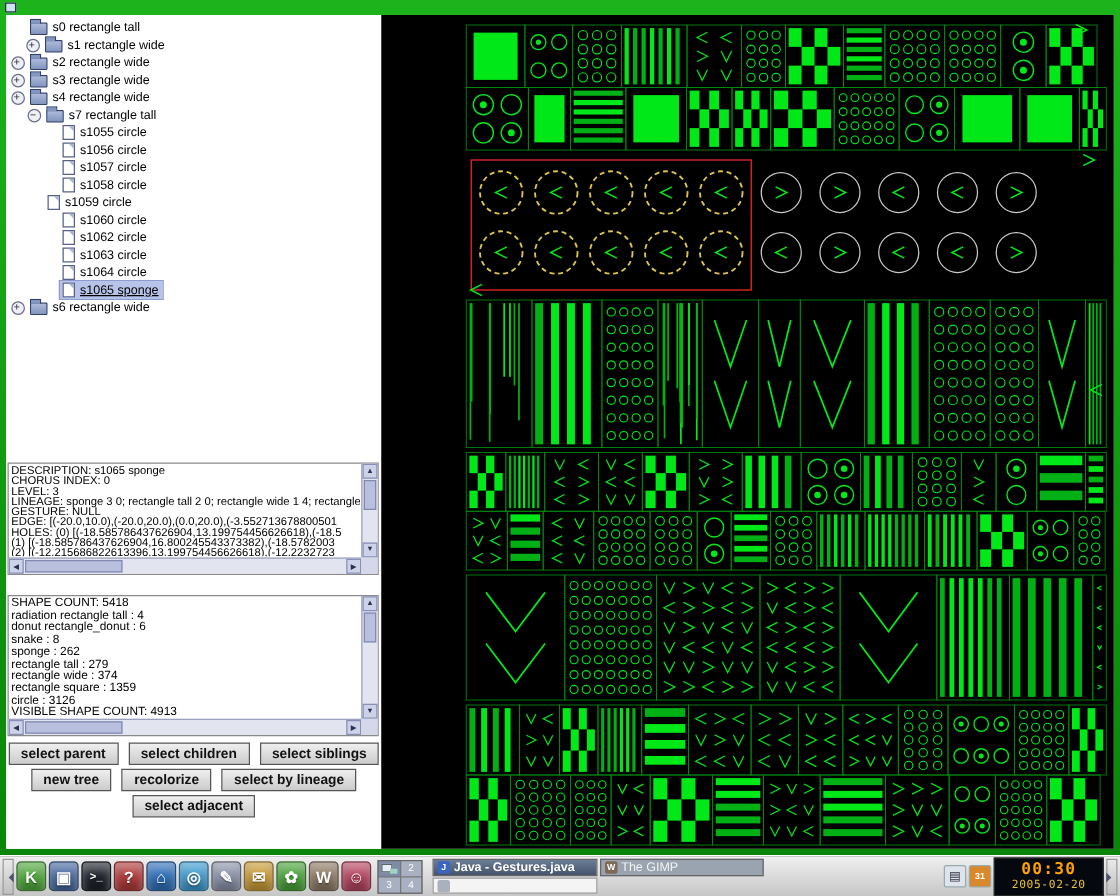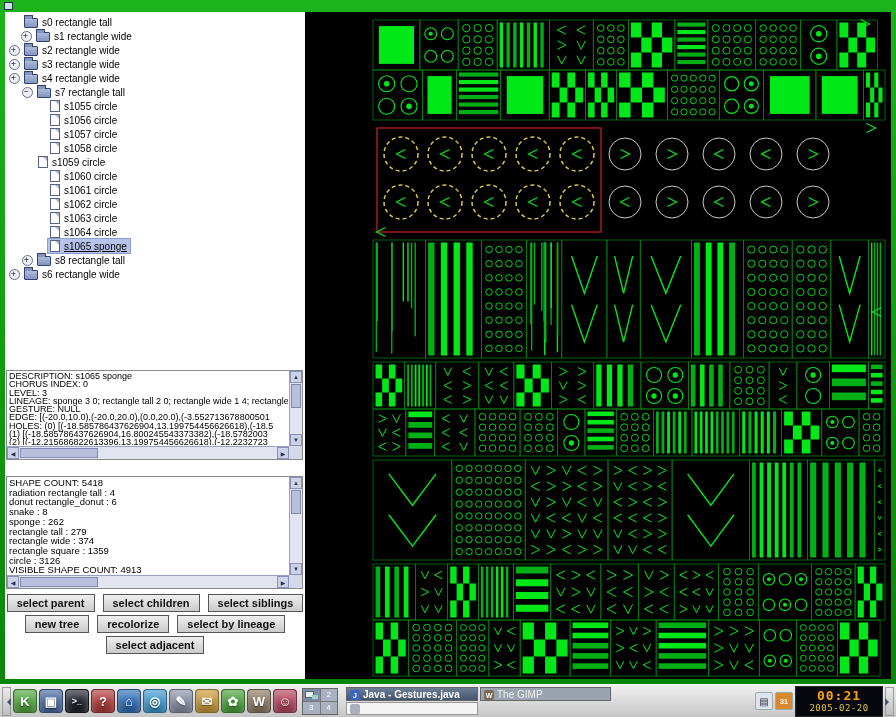--- a/index.html
+++ b/index.html
@@ -70,21 +70,21 @@
   .launchers{display:flex;gap:2px;align-items:center;flex:none;}
   .launcher{width:24px;height:24px;border-radius:4px;display:flex;align-items:center;justify-content:center;
     box-shadow:inset 0 6px 8px rgba(255,255,255,.4),inset 0 -6px 8px rgba(0,0,0,.3);border:1px solid rgba(0,0,0,.35);}
   .lglyph{font-size:13px;font-weight:bold;color:#fff;text-shadow:0 1px 1px rgba(0,0,0,.5);line-height:1;}
   .pager{width:36px;height:27px;display:grid;grid-template-columns:1fr 1fr;grid-template-rows:1fr 1fr;gap:1px;background:#777;border:1px solid #666;flex:none;margin-left:3px;}
   .pager .cell{background:#a8b0c2;font-size:8px;color:#fff;display:flex;align-items:center;justify-content:center;position:relative;}
   .pager .cell.active{background:#7e8aa6;}
   .pager .cell.active::before{content:"";position:absolute;left:2px;top:2px;width:7px;height:5px;background:#e8eef4;border:1px solid #566;}
   .pager .cell.active::after{content:"";position:absolute;right:2px;bottom:2px;width:6px;height:4px;background:#9fd3c2;}
   .tasks{display:grid;grid-template-columns:132px 131px;grid-template-rows:14px 13px;column-gap:2px;row-gap:1px;margin-left:6px;flex:none;}
-  .task{display:flex;align-items:flex-end;gap:3px;font-size:10px;padding:0 3px;border:1px solid #666;color:#fff;overflow:hidden;white-space:nowrap;}
+  .task{display:flex;align-items:center;gap:3px;font-size:10px;padding:0 3px;border:1px solid #666;color:#fff;overflow:hidden;white-space:nowrap;}
   .task.active{background:linear-gradient(#6c7d96,#44546c);font-weight:bold;}
   .task.inactive{background:#9aa3b0;color:#f2f2f2;}
   .task.blank{background:#f4f4f4;border:1px solid #999;color:#333;grid-column:1;}
   .task-ic{width:10px;height:10px;flex:none;border-radius:2px;display:flex;align-items:center;justify-content:center;font-size:7px;color:#fff;font-weight:bold;}
   .flex-sp{flex:1;}
   .tray{display:flex;gap:2px;align-items:center;flex:none;}
   .tray-ic{width:18px;height:18px;border-radius:2px;border:1px solid #9aa;display:flex;align-items:center;justify-content:center;font-size:10px;color:#334;}
   .clockbox{width:88px;height:31px;background:#06080f;border:1px solid #2a2a2a;color:#ffa200;
     display:flex;flex-direction:column;align-items:center;justify-content:center;flex:none;
     font-family:"DejaVu Sans Mono",monospace;}
@@ -183,56 +183,42 @@
               <span class="tgl none"></span>
               <span class="sel-wrap">
                 <span class="icon-doc"></span>
                 <span class="tlabel">s1060 circle</span>
               </span>
             </div>
             <div class="tree-row" style="padding-left: 30px;">
               <span class="tgl none"></span>
               <span class="sel-wrap">
                 <span class="icon-doc"></span>
-                <span class="tlabel">s1061 circle</span>
+                <span class="tlabel">s1062 circle</span>
               </span>
             </div>
             <div class="tree-row" style="padding-left: 30px;">
               <span class="tgl none"></span>
               <span class="sel-wrap">
                 <span class="icon-doc"></span>
-                <span class="tlabel">s1062 circle</span>
+                <span class="tlabel">s1063 circle</span>
               </span>
             </div>
             <div class="tree-row" style="padding-left: 30px;">
               <span class="tgl none"></span>
               <span class="sel-wrap">
                 <span class="icon-doc"></span>
-                <span class="tlabel">s1063 circle</span>
-              </span>
-            </div>
-            <div class="tree-row" style="padding-left: 30px;">
-              <span class="tgl none"></span>
-              <span class="sel-wrap">
-                <span class="icon-doc"></span>
                 <span class="tlabel">s1064 circle</span>
               </span>
             </div>
             <div class="tree-row selected" style="padding-left: 30px;">
               <span class="tgl none"></span>
               <span class="sel-wrap">
                 <span class="icon-doc"></span>
                 <span class="tlabel">s1065 sponge</span>
-              </span>
-            </div>
-            <div class="tree-row" style="padding-left: 17px;">
-              <span class="tgl plus"></span>
-              <span class="sel-wrap">
-                <span class="icon-folder"></span>
-                <span class="tlabel">s8 rectangle tall</span>
               </span>
             </div>
             <div class="tree-row" style="padding-left: 4px;">
               <span class="tgl plus"></span>
               <span class="sel-wrap">
                 <span class="icon-folder"></span>
                 <span class="tlabel">s6 rectangle wide</span>
               </span>
             </div>
           </div>
@@ -1336,18 +1322,18 @@
           <span class="task-ic" style="background: rgb(170, 176, 188);"></span>
           <span class="task-label"></span>
         </div>
       </div>
     <div class="flex-sp"></div>
     <div class="tray" id="tray">
         <div class="tray-ic" style="background: rgb(223, 227, 236);">▤</div>
         <div class="tray-ic" style="background: rgb(217, 137, 44); color: rgb(255, 255, 255); font-size: 7px; font-weight: bold;">31</div>
       </div>
     <div class="clockbox">
-      <div class="clock-time">00:21</div>
+      <div class="clock-time">00:30</div>
       <div class="clock-date">2005-02-20</div>
     </div>
     <div class="panel-hide right"></div>
   </div>
 </div>
 
 </body></html>

